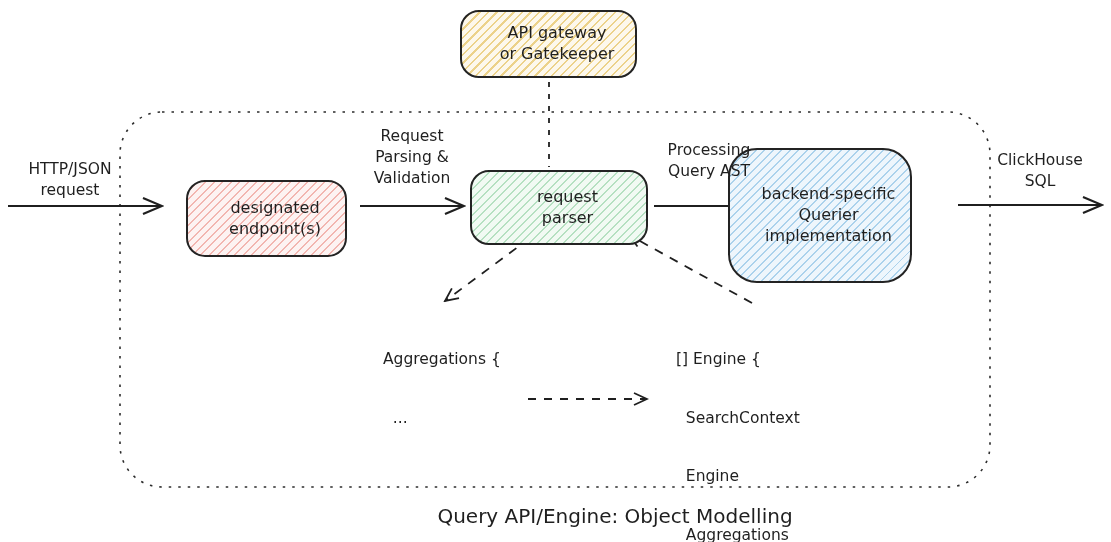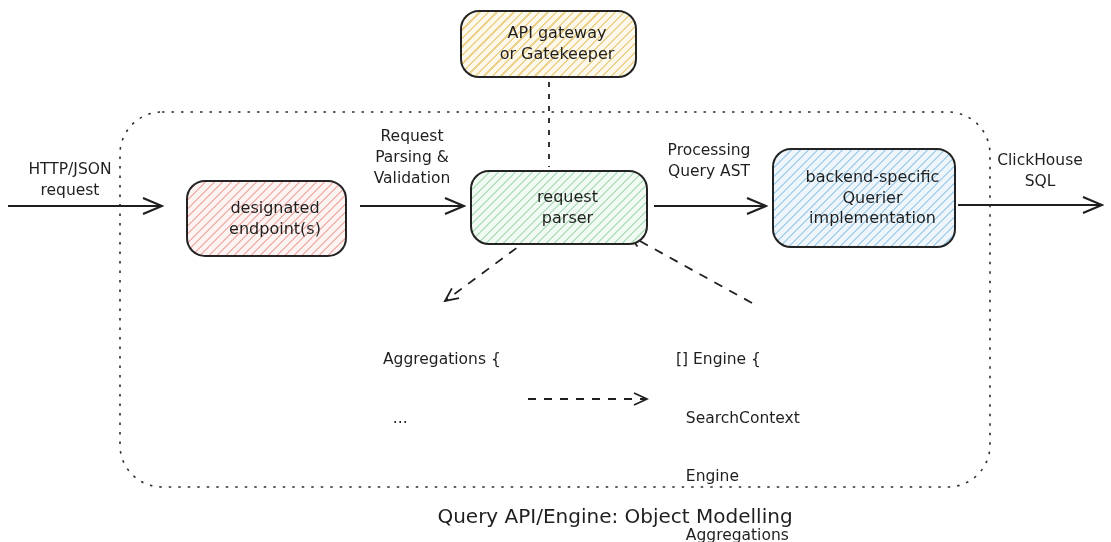--- a/index.html
+++ b/index.html
@@ -110,21 +110,21 @@
   <div class="node node-endpoint" style="left:186px; top:168px; width:161px; height:77px;margin-top:12px;">
     <span>designated
 endpoint(s)</span>
   </div>
 
   <div class="node node-parser" style="left:470px; top:170px; width:178px; height:75px;">
     <span>request
 parser</span>
   </div>
 
-  <div class="node node-querier" style="left:772px; top:148px; width:184px; height:100px;">
+  <div class="node node-querier" style="left:728px; top:148px; width:184px; height:135px;border-radius:29px;">
     <span>backend-specific
 Querier
 implementation</span>
   </div>
 
   <div class="edge-label" style="left:8px; top:159px; width:124px;">HTTP/JSON
 request</div>
 
   <div class="edge-label" style="left:353px; top:126px; width:118px;">Request
 Parsing &amp;

